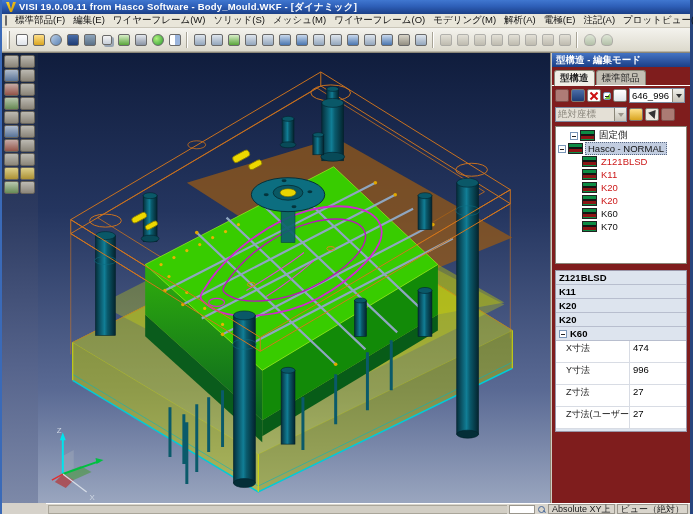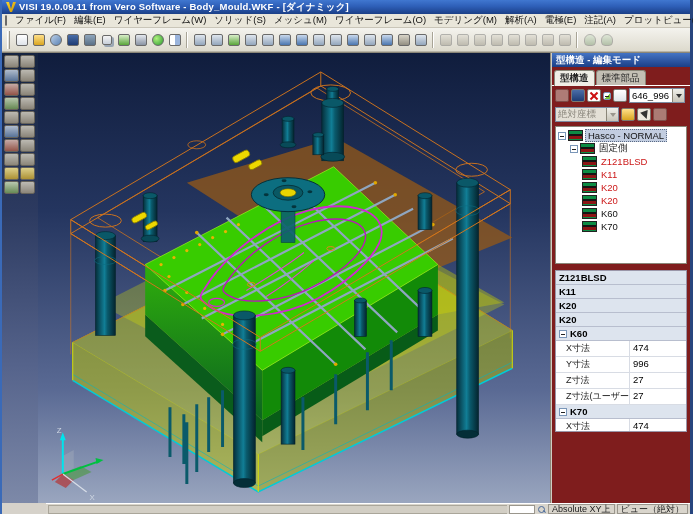--- a/index.html
+++ b/index.html
@@ -102,21 +102,21 @@
   .exp { width:8px; height:8px; border:1px solid #7a96b8; background:#fff; position:relative; flex:0 0 8px; }
   .exp::after { content:""; position:absolute; left:1px; top:3px; width:4px; height:1px; background:#222; }
   .ticon { width:15px; height:11px; flex:0 0 15px; border:1px solid #222;
            background:linear-gradient(180deg,#0c8c44 0 3px,#141414 3px 5px,#8c1414 5px 8px,#0c8c44 8px 11px); }
   .ind1 { padding-left:12px; } .ind2 { padding-left:24px; }
 
   .rp-grid { height:162px; flex:0 0 162px; margin:6px 3px 0 3px; background:#fff;
              border:1px solid #9a96a8; overflow:hidden; font-size:9.5px; }
   .g-hdr { display:flex; align-items:center; height:14px; background:#dde4ee; border-bottom:1px solid #b8bece;
            font-weight:bold; padding-left:3px; gap:3px; color:#000; }
-  .g-row { display:flex; height:16px; border-bottom:1px solid #d8dce4; }
+  .g-row { display:flex; height:22px; border-bottom:1px solid #d8dce4; }
   .g-k { flex:0 0 74px; padding:1px 2px 0 10px; border-right:1px solid #d8dce4; color:#222;
          white-space:nowrap; overflow:hidden; font-size:9px; }
   .g-v { flex:1; padding:1px 3px 0; font-weight:normal; color:#000; }
   .rp-fill { flex:1 1 auto; }
 
   
   .statusbar { height:11px; flex:0 0 11px; background:#d9d5cc; border-top:1px solid #fff;
                display:flex; align-items:center; justify-content:flex-end; gap:2px; padding:0 2px; font-size:9px;margin-left:44px; }
   .sb-left { flex:1; height:9px; border:1px solid #aaa69a; border-right:none; background:#d2cec4; }
   .sb-box { width:26px; height:9px; background:#fff; border:1px solid #9a968c; }
@@ -128,26 +128,26 @@
   .sb-btn { border:1px solid #9a968c; background:#d9d5cc; padding:0 3px; height:10px; line-height:9px;
             white-space:nowrap; color:#222; }
 </style>
 </head>
 <body>
 
 <div class="window">
 
   <div class="titlebar">
     <span class="app-ico"></span>
-    <span class="titletext">VISI 19.0.09.11 from Vero Software - Body_Mould.WKF - [ダイナミック]</span>
+    <span class="titletext">VISI 19.0.09.11 from Hasco Software - Body_Mould.WKF - [ダイナミック]</span>
   </div>
 
   <div class="menubar">
     <span class="visi-logo"></span>
-    <span class="menu-item">ファイル(F)</span>
+    <span class="menu-item">標準部品(F)</span>
     <span class="menu-item">編集(E)</span>
     <span class="menu-item">ワイヤーフレーム(W)</span>
     <span class="menu-item">ソリッド(S)</span>
     <span class="menu-item">メッシュ(M)</span>
     <span class="menu-item">ワイヤーフレーム(O)</span>
     <span class="menu-item">モデリング(M)</span>
     <span class="menu-item">解析(A)</span>
     <span class="menu-item">電極(E)</span>
     <span class="menu-item">注記(A)</span>
     <span class="menu-item">プロットビュー(P)</span>
@@ -482,41 +482,41 @@
         <span class="rp-ic exp"></span>
         <span class="rp-ic doc"></span>
         <span class="combo" style="width:56px">
           <span class="val">646_996</span>
           <span class="btn">
               <span class="tri-down"></span>
             </span>
         </span>
       </div>
       <div class="rp-toolbar">
-        <span class="combo disabled" style="width:64px">
+        <span class="combo disabled" style="width:72px">
           <span class="val">絶対座標</span>
           <span class="btn">
               <span class="tri-down"></span>
             </span>
         </span>
         <span class="rp-ic fold"></span>
         <span class="rp-ic cursor"></span>
         <span class="rp-ic stamp"></span>
       </div>
 
       <div class="rp-tree">
+        <div class="trow ind1">
+          <span class="exp"></span>
+          <span class="ticon"></span>
+          <span class="lbl">固定側</span>
+        </div>
         <div class="trow sel">
           <span class="exp"></span>
           <span class="ticon"></span>
           <span class="lbl">Hasco - NORMAL</span>
-        </div>
-        <div class="trow ind1">
-          <span class="exp"></span>
-          <span class="ticon"></span>
-          <span class="lbl">固定側</span>
         </div>
         <div class="trow ind2">
           <span class="ticon"></span>
           <span class="lbl red">Z121BLSD</span>
         </div>
         <div class="trow ind2">
           <span class="ticon"></span>
           <span class="lbl red">K11</span>
         </div>
         <div class="trow ind2">

